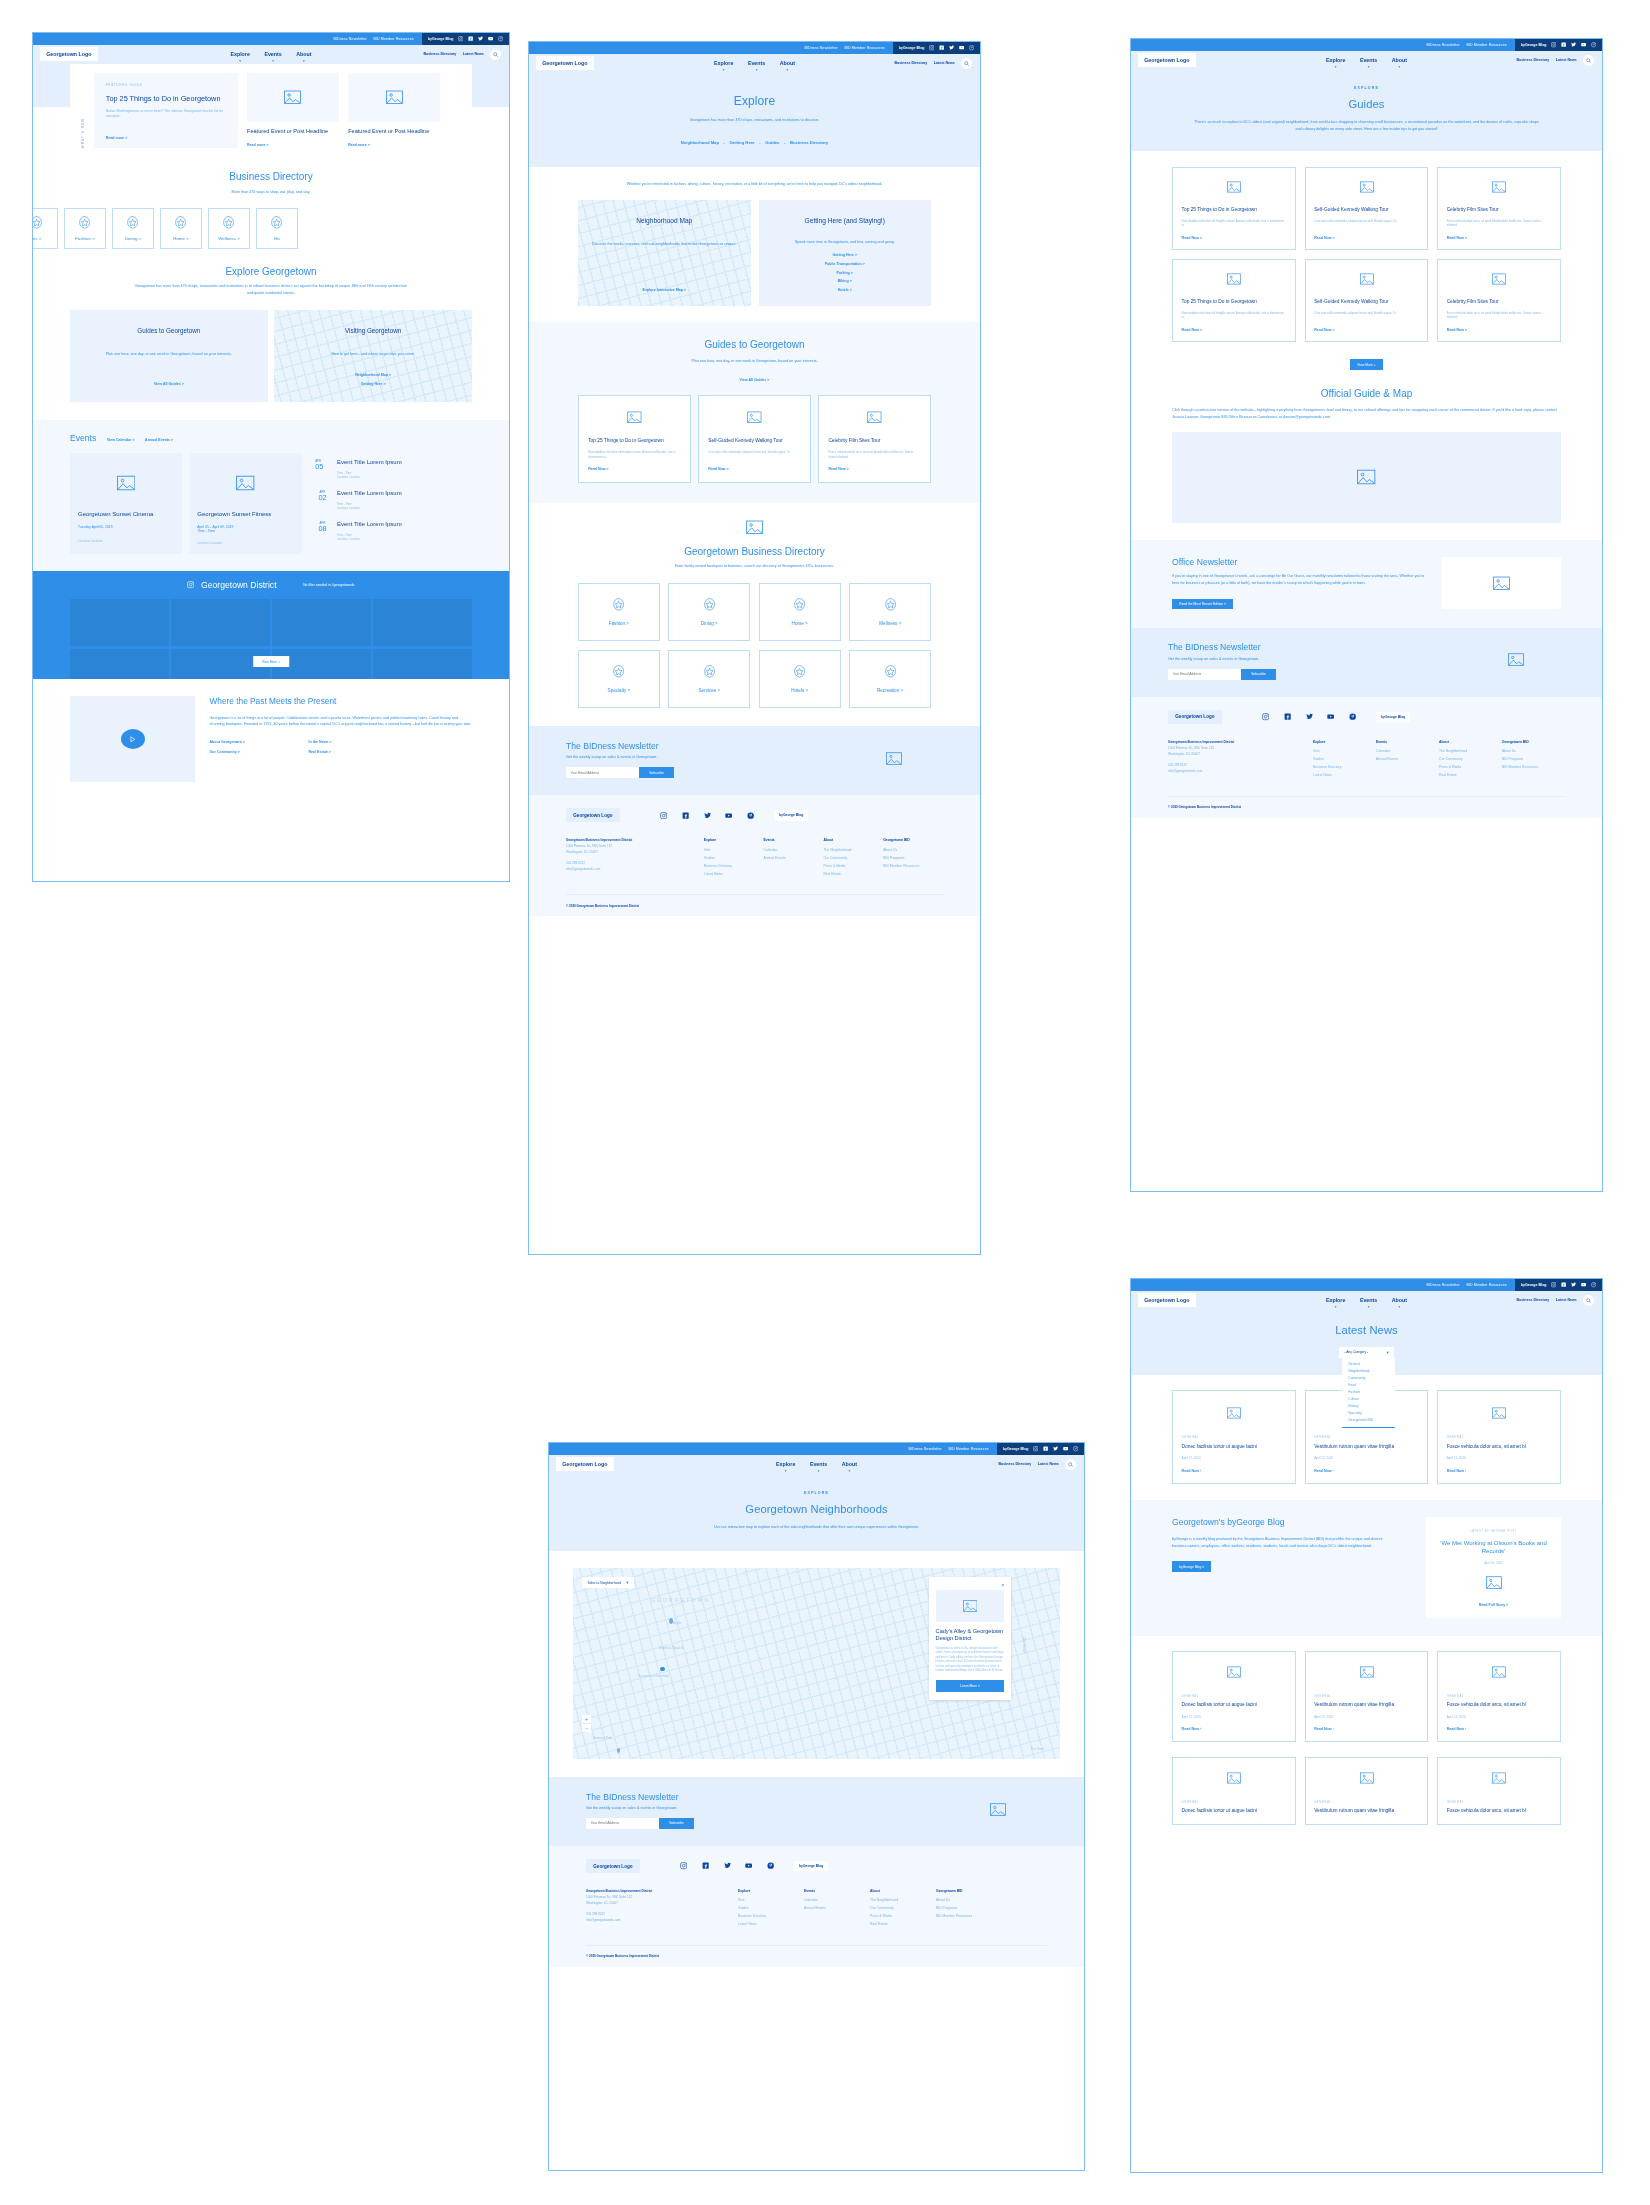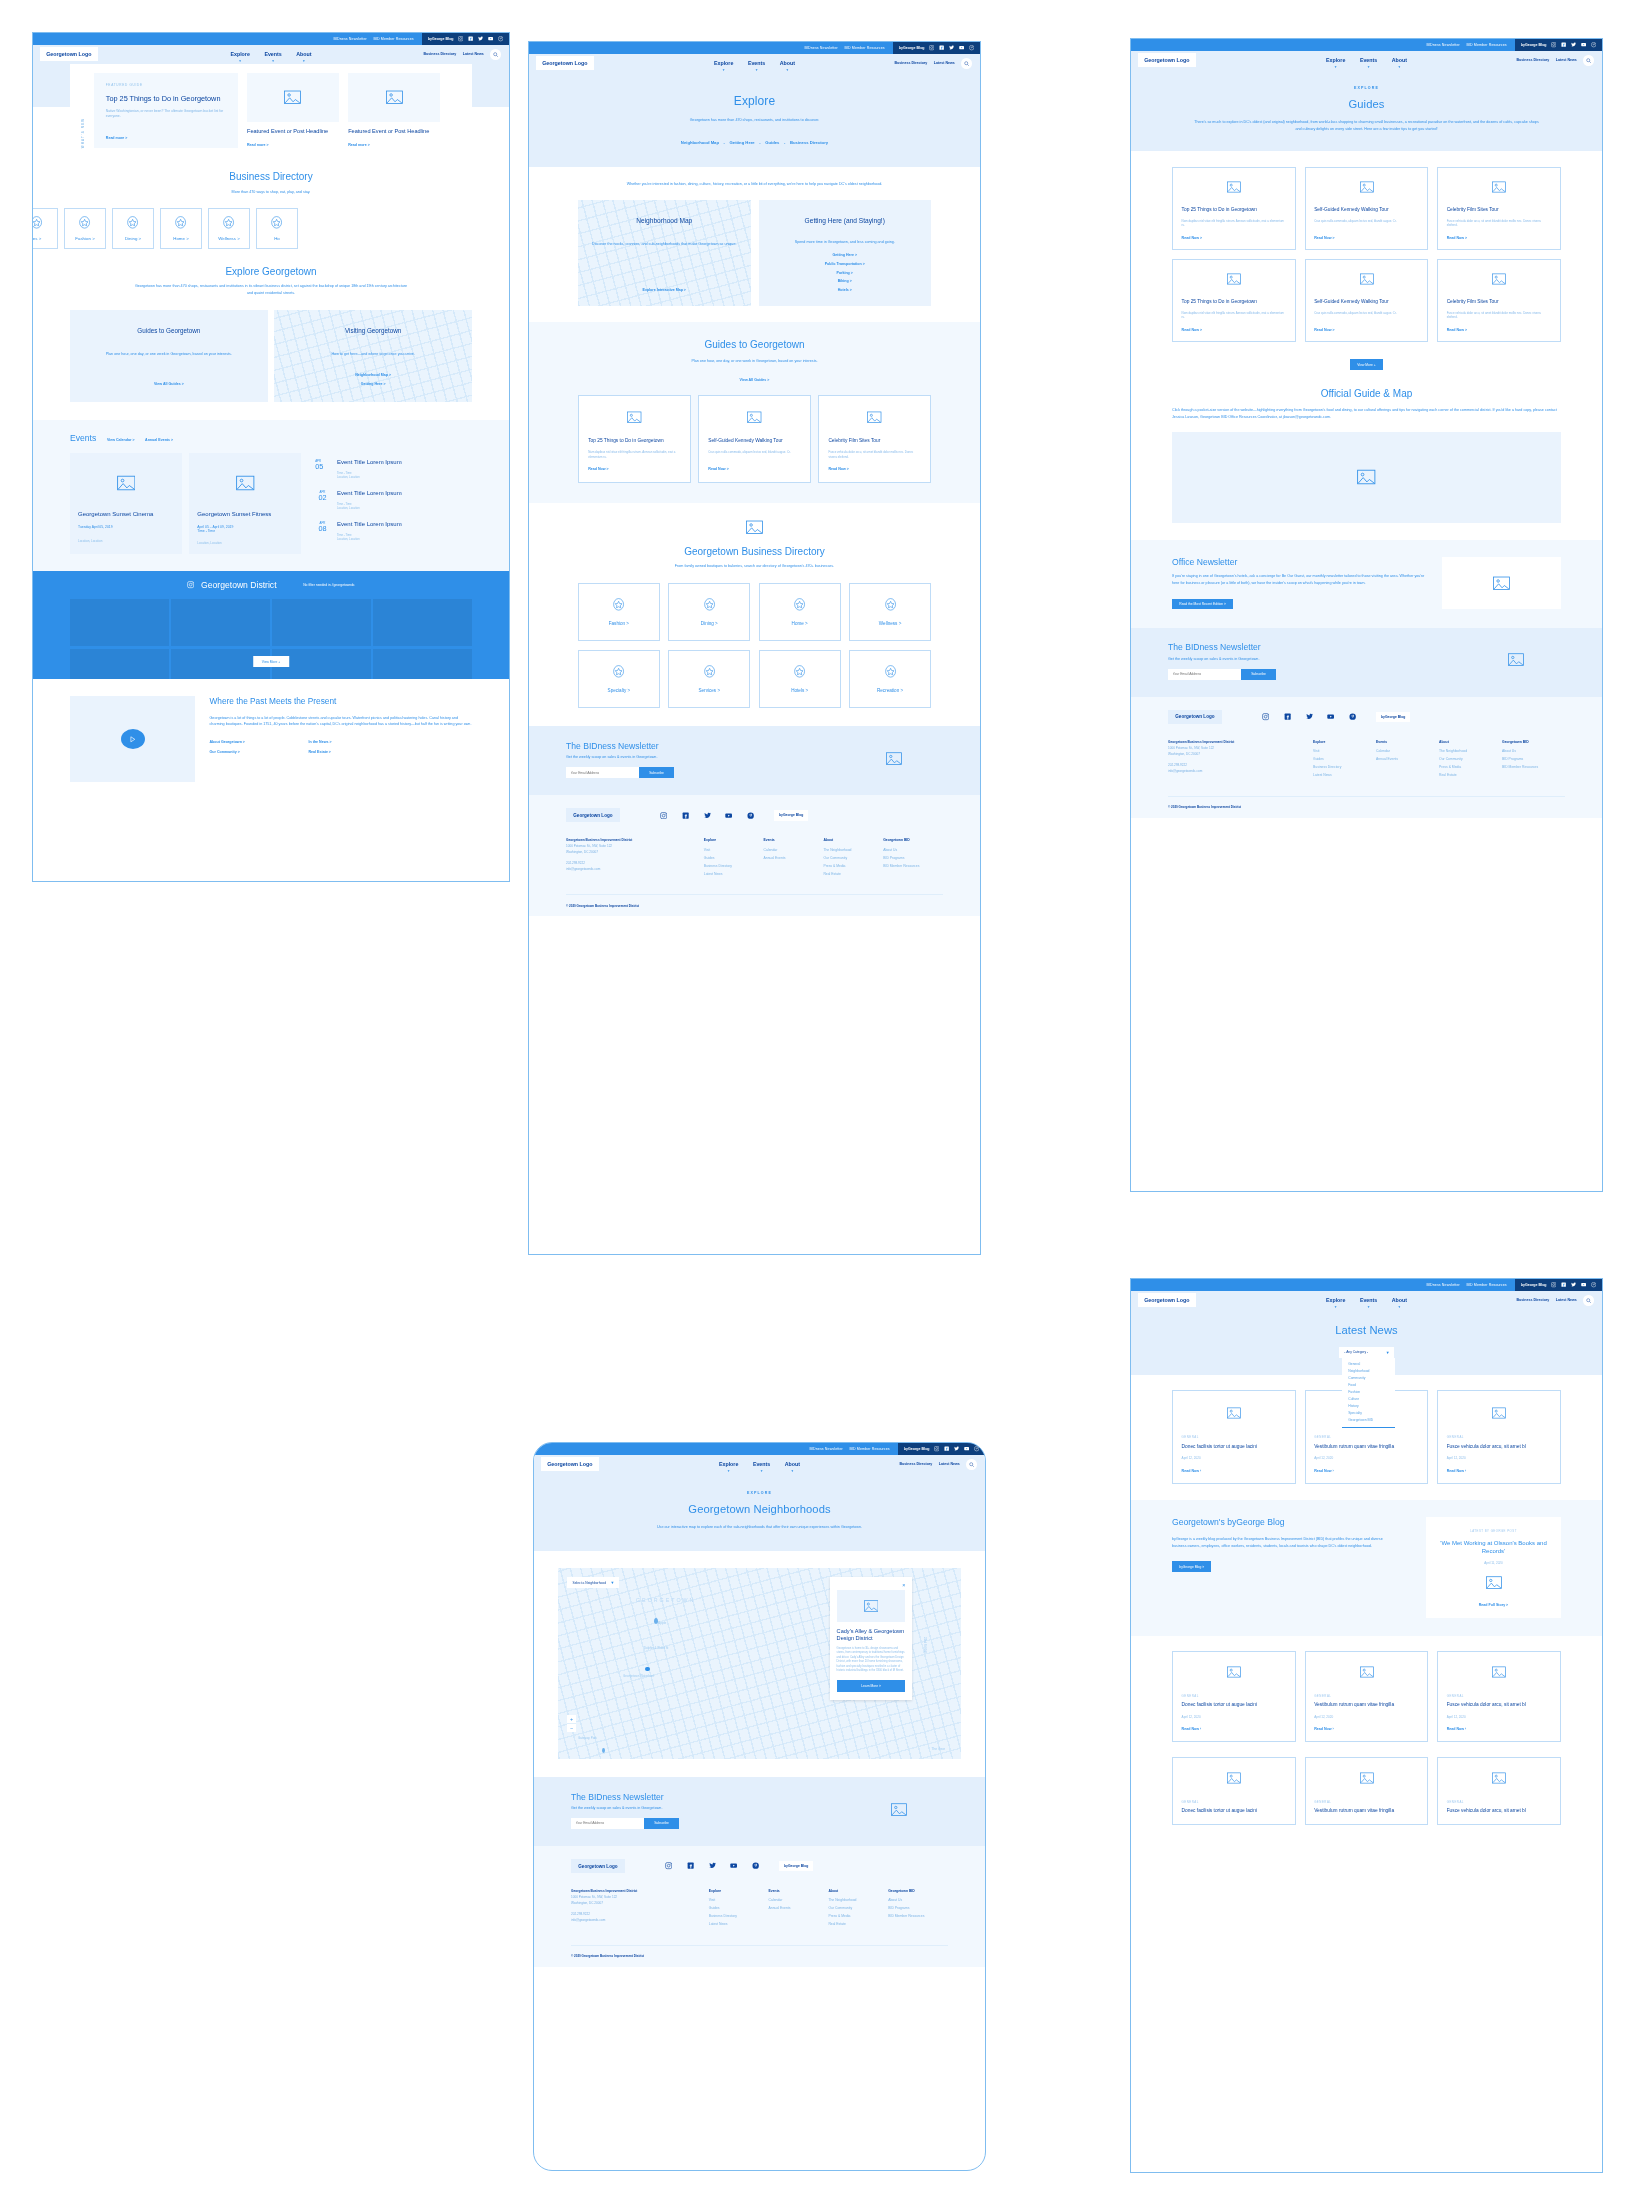--- a/index.html
+++ b/index.html
@@ -738,21 +738,21 @@
         <a href="#">BID Programs</a>
         <a href="#">BID Member Resources</a>
       </div>
     </div>
     <div class="ftr-rule" style="padding:8.6px 0;">
       <div class="ftr-copy">© 2020 Georgetown Business Improvement District</div>
     </div>
   </div>
 </div>
 
-<div class="page" style="left:533px; top:1442px; width:453px; height:729px;border-radius:19px;">
+<div class="page" style="left:548px; top:1442px; width:537px; height:729px;">
 
   <div class="utilbar">
     <div class="ulinks">
       <span>BIDness Newsletter</span>
       <span>BID Member Resources</span>
     </div>
     <div class="ubrand">
       <span class="blogtxt">byGeorge Blog</span>
       <svg class="sico" viewBox="0 0 24 24">
           <rect x="2" y="2" width="20" height="20" rx="5" fill="none" stroke="#fff" stroke-width="2"></rect>

